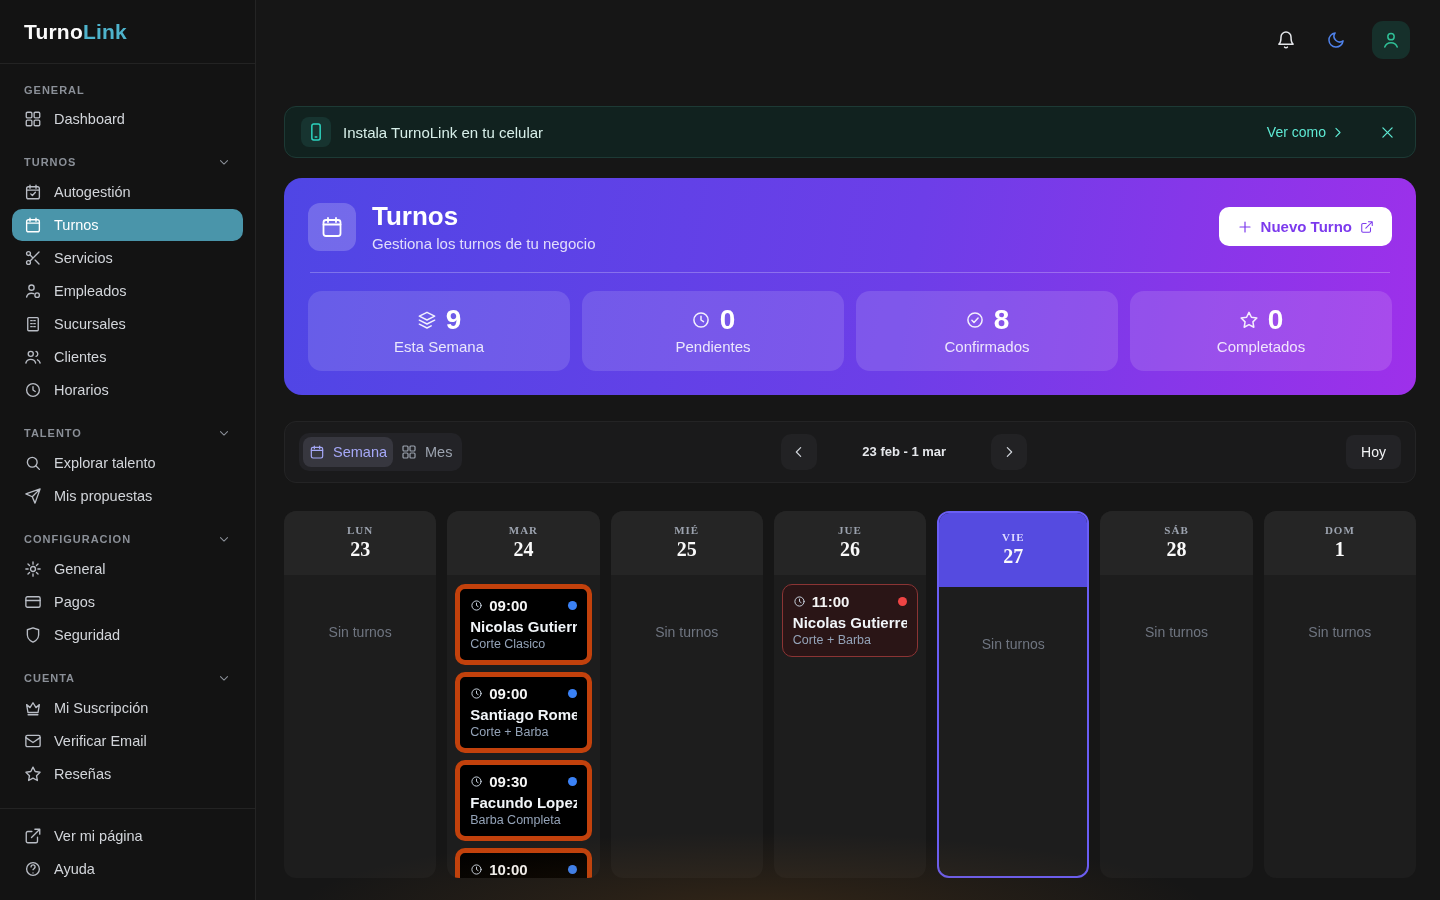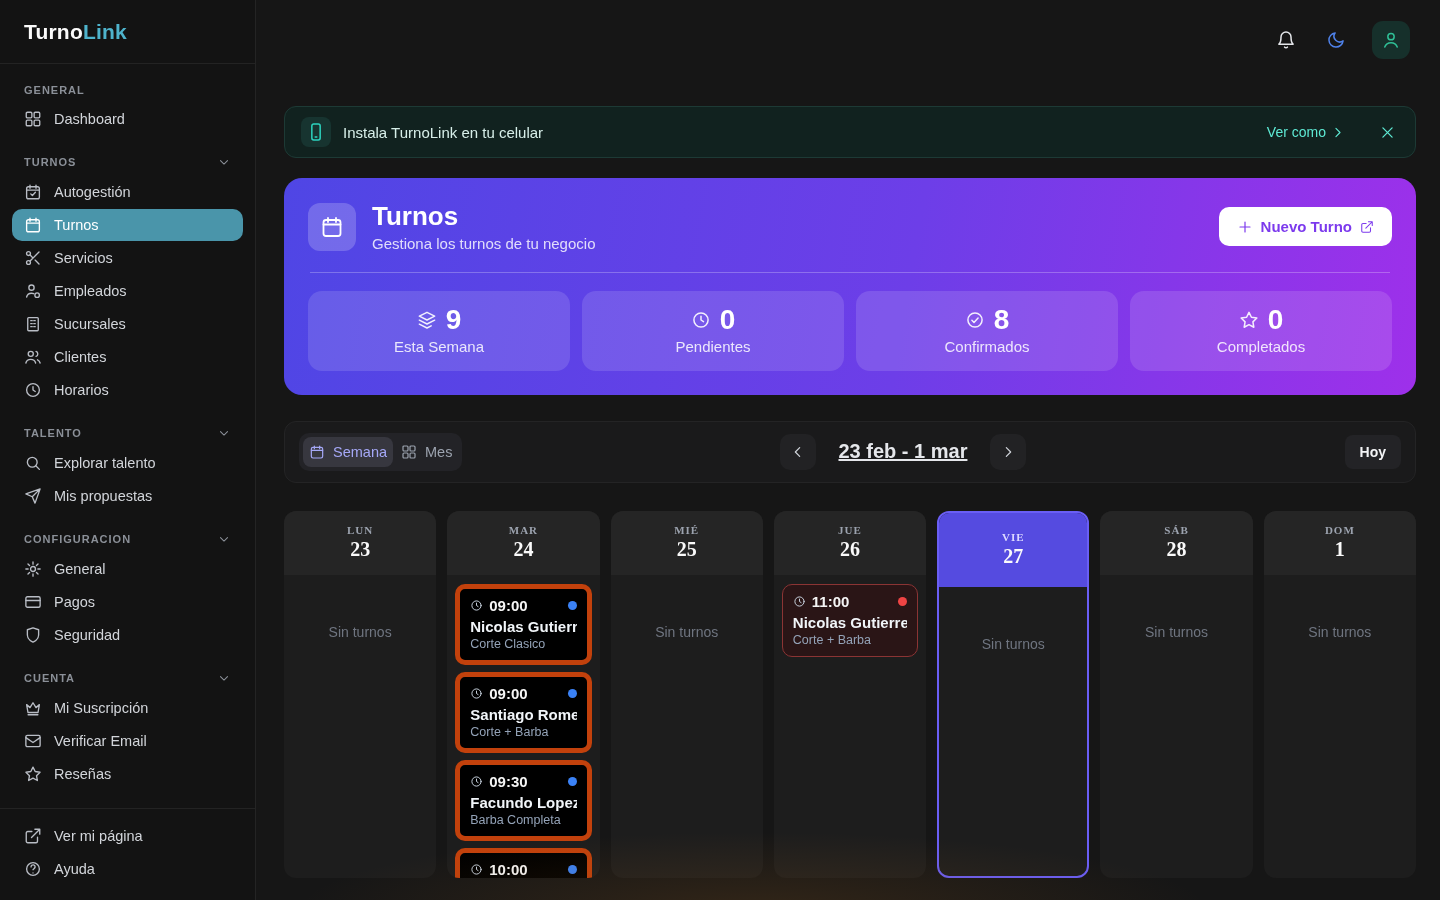--- a/index.html
+++ b/index.html
@@ -89,23 +89,23 @@
     border-radius:12px; height:62px; display:flex; align-items:center;
     padding:0 14px; }
   .seg-group { background:#232327; border-radius:10px; padding:4px; display:flex; gap:2px; }
   .seg-btn { display:flex; align-items:center; gap:8px; border:none; background:none;
     color:#9ca3af; font-size:14.5px; font-weight:500; padding:7px 6px; border-radius:8px;
     cursor:pointer; font-family:inherit; }
   .seg-btn.active { background:#37373f; color:#a5a8f7; }
   .toolbar-center { flex:1 1 auto; display:flex; align-items:center; justify-content:center; gap:22px; }
   .nav-btn { width:36px; height:36px; border-radius:10px; background:#222224; border:none;
     color:#d1d5db; display:flex; align-items:center; justify-content:center; cursor:pointer; }
-  .range-label { font-size:20px; font-weight:600; color:#e5e7eb; min-width:130px; text-align:left;text-decoration:underline; }
+  .range-label { font-size:13px; font-weight:600; color:#e5e7eb; min-width:130px; text-align:center; }
   .today-btn { background:#232326; border:none; border-radius:8px; color:#f3f4f6;
-    font-size:14px; font-weight:700; padding:9px 15px; cursor:pointer; font-family:inherit; }
+    font-size:14px; font-weight:400; padding:9px 15px; cursor:pointer; font-family:inherit; }
 
   
   .calendar { margin-top:28px; display:grid; grid-template-columns:repeat(7,1fr);
     gap:11px; height:367px; }
   .day-col { border-radius:12px; overflow:hidden; display:flex; flex-direction:column;
     background:#1d1d1d; }
   .day-col.today { border:2px solid #6a5ef5; }
   .day-head { height:64px; background:#252525; display:flex; flex-direction:column;
     align-items:center; justify-content:center; gap:2px; flex:0 0 auto;font-family:Liberation Serif, serif; }
   .day-col.today .day-head { background:#554be0; height:74px; }

